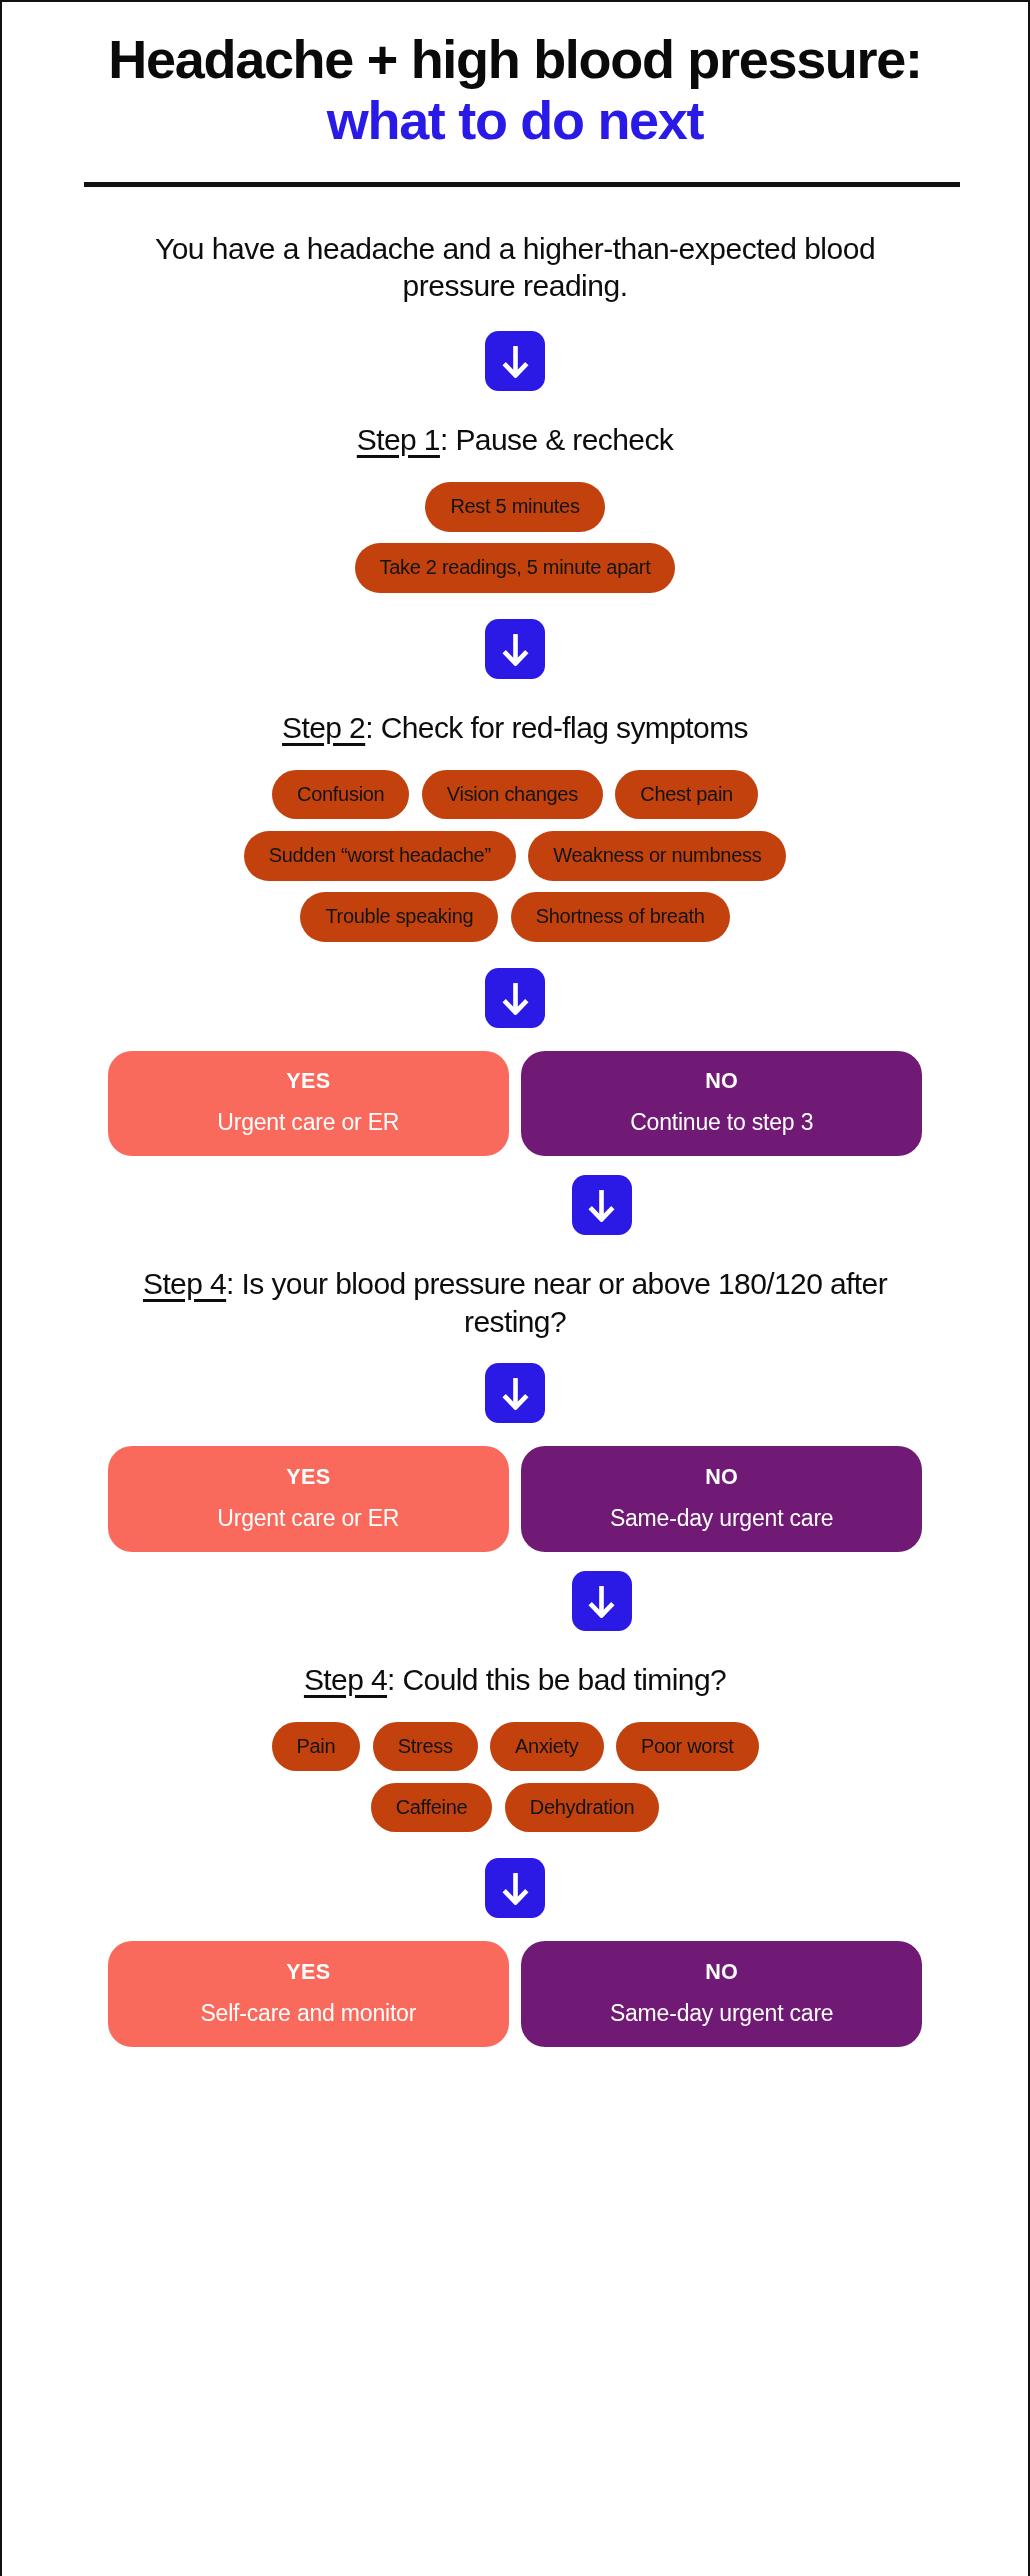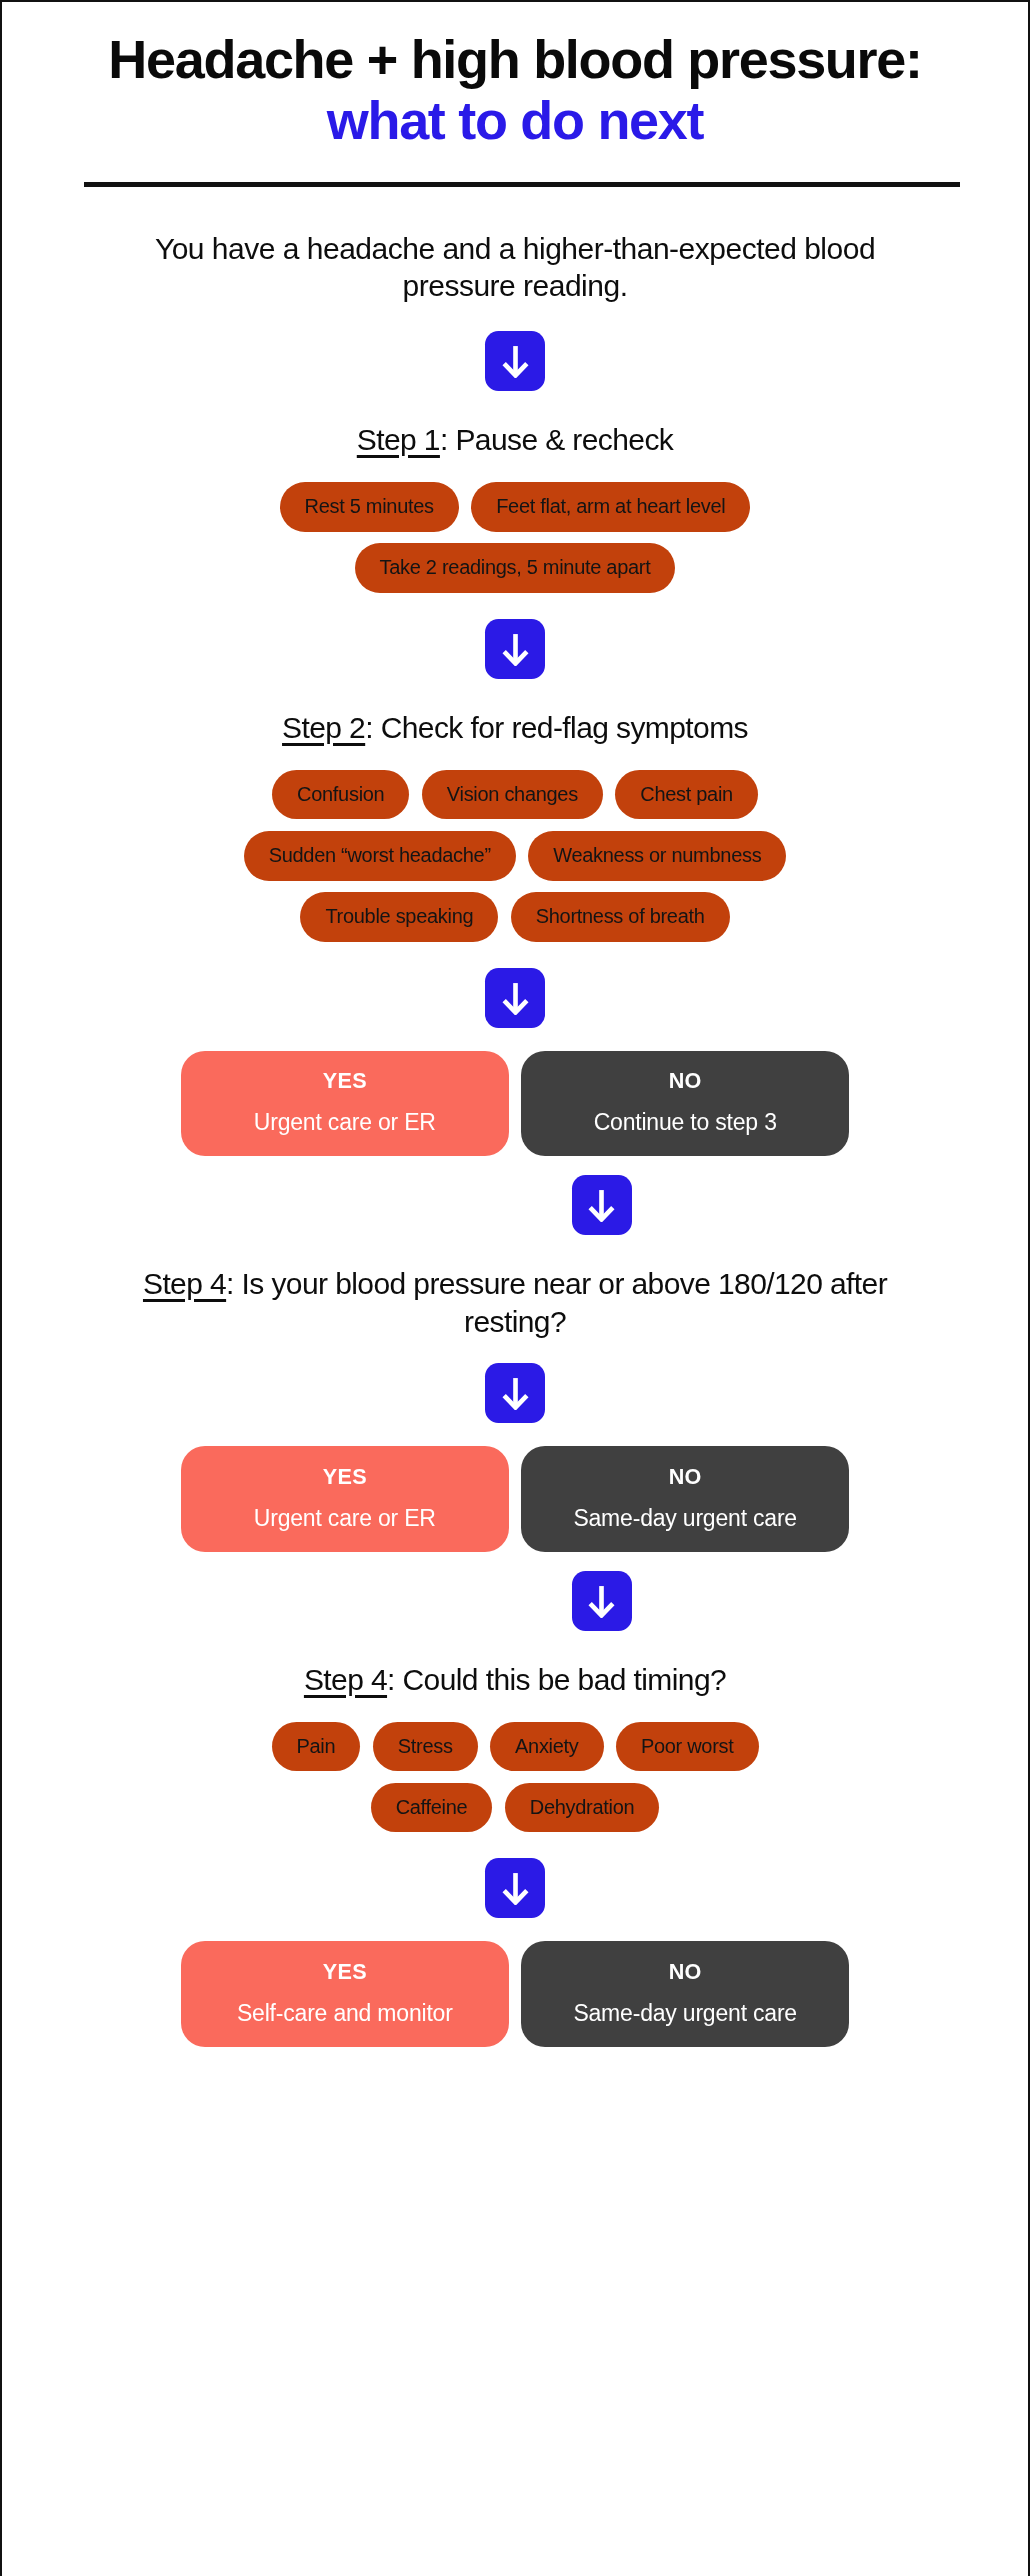--- a/index.html
+++ b/index.html
@@ -110,28 +110,28 @@
     white-space: nowrap;
   }
 
   
   .decision {
     display: flex;
     justify-content: center;
     gap: 12.4px;
   }
   .choice {
-    width: 328px;
+    width: 401px;
     border-radius: 24px;
     padding: 17.5px 10.3px 19.6px 10.3px;
     text-align: center;
     color: #ffffff;
   }
   .choice.yes { background: #fa6a5c; }
-  .choice.no  { background: #404040; }
+  .choice.no  { background: #701a75; }
   .choice .big {
     display: block;
     font-size: 21.6px;
     font-weight: 700;
     letter-spacing: 0.3px;
     line-height: 1.2;
   }
   .choice .sub {
     display: block;
     font-size: 23px;
@@ -172,21 +172,20 @@
 
     <div class="sp-58"></div>
 
     <div class="step-head"><span class="num">Step 1</span><span>: </span><span>Pause &amp; recheck</span></div>
 
     <div class="sp-44"></div>
 
     <div class="pill-rows">
       <div class="pill-row">
         <div class="pill">Rest 5 minutes</div>
-        <div class="pill">Feet flat, arm at heart level</div>
       </div>
       <div class="pill-row">
         <div class="pill">Take 2 readings, 5 minute apart</div>
       </div>
     </div>
 
     <div class="sp-50"></div>
 
     <div class="arrow">
       <svg width="31" height="34" viewBox="0 0 60 66" fill="none" aria-hidden="true">

